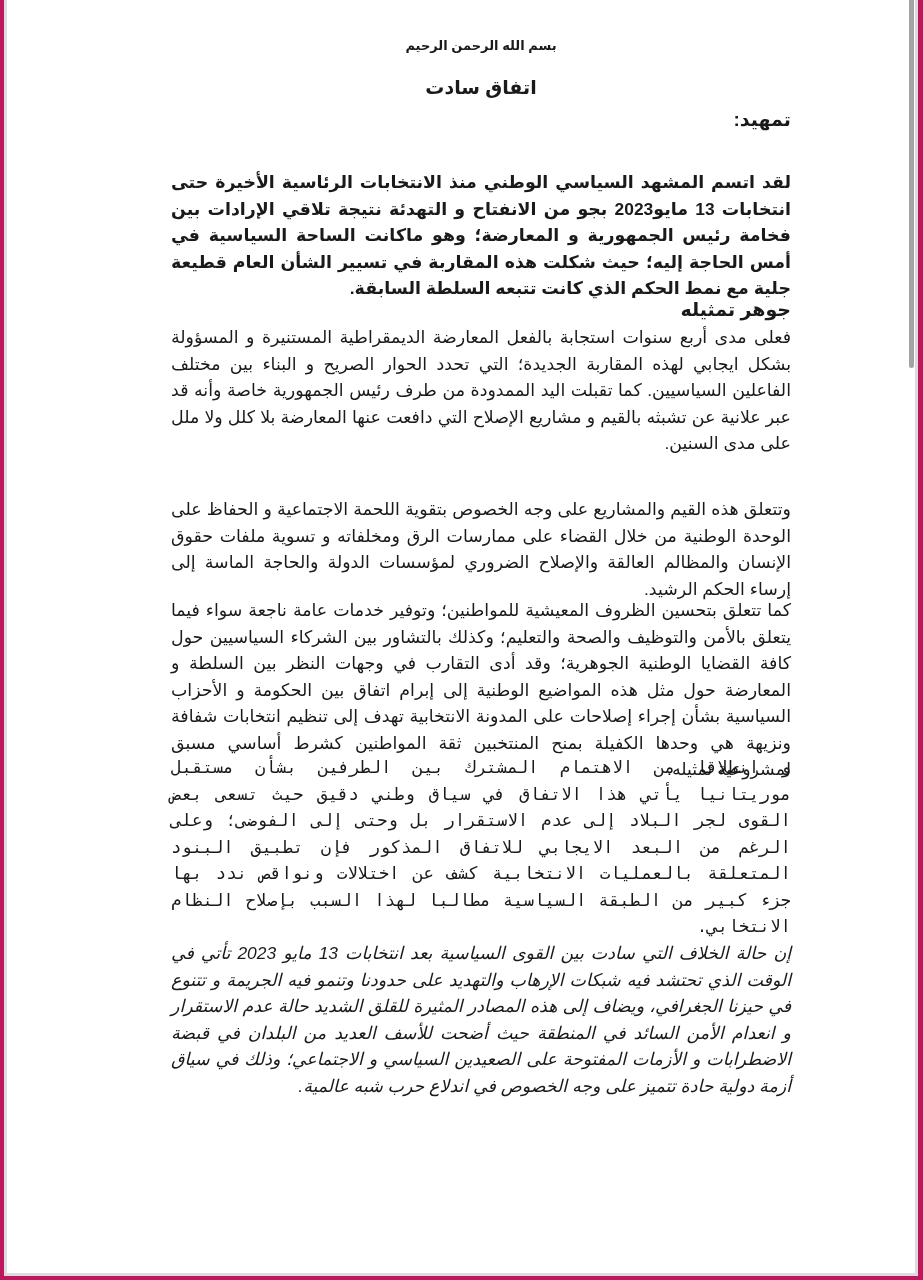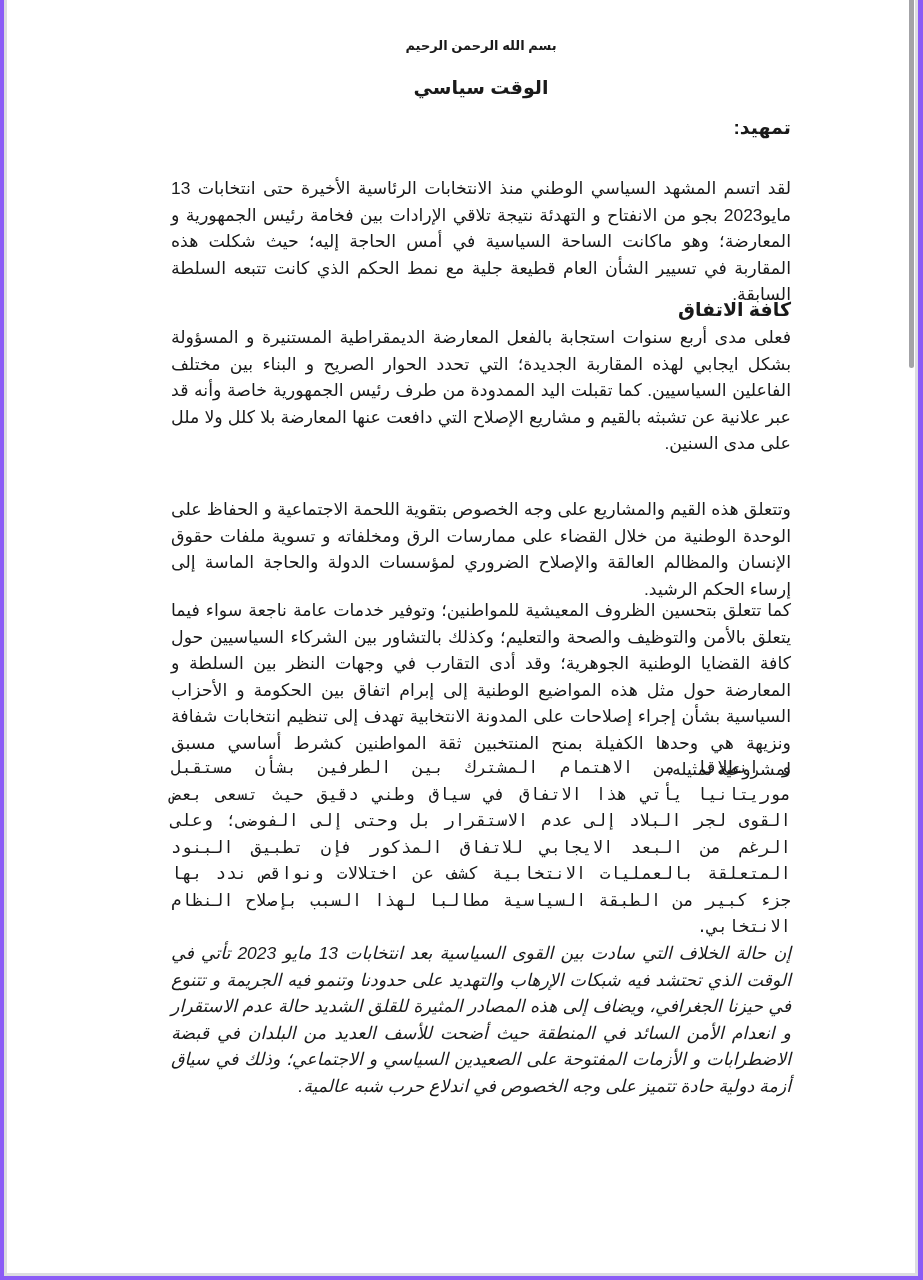--- a/index.html
+++ b/index.html
@@ -7,21 +7,21 @@
       padding: 0;
       width: 923px;
       height: 1280px;
       overflow: hidden;
       background: #e4e4e8;
     }
     .viewer {
       position: relative;
       width: 923px;
       height: 1280px;
-      background: #8b5cf6;
+      background: #be185d;
     }
     .page {
       position: absolute;
       left: 4px;
       top: 0;
       width: 914px;
       height: 1276px;
       background: #ffffff;
       border-left: 3px solid #dcdce0;
       border-right: 3px solid #dcdce0;
@@ -59,31 +59,31 @@
       font-weight: bold;
       font-size: 19px;
     }
     .heading {
       position: absolute;
       right: 0;
       font-weight: bold;
       font-size: 19px;
       white-space: nowrap;
     }
-    .h-intro { top: 116px; }
+    .h-intro { top: 108px; }
     .h-core  { top: 298px; }
     .para {
       position: absolute;
       left: 0;
       width: 620px;
       font-size: 17.4px;
       line-height: 26.5px;
       margin: 0;
     }
-    .p1 { top: 175px; }
+    .p1 { top: 169px; font-weight: bold; }
     .p2 { top: 324px; }
     .p3 { top: 496px; }
     .p4 { top: 597px; }
     .p5 { top: 756px; font-family: Liberation Mono, monospace; }
     .p6 { top: 940px; font-style: italic; }
     .scrollbar {
       position: absolute;
       right: 9px;
       top: 0;
       width: 5px;
@@ -92,26 +92,26 @@
       border-radius: 0 0 3px 3px;
     }
   </style>
 </head>
 <body>
 
 <div class="viewer">
   <div class="page">
     <div class="content">
       <div class="basmala">بسم الله الرحمن الرحيم</div>
-      <div class="doc-title">الوقت سياسي</div>
+      <div class="doc-title">اتفاق سادت</div>
 
       <div class="heading h-intro">تمهيد:</div>
       <p class="para p1">لقد اتسم المشهد السياسي الوطني منذ الانتخابات الرئاسية الأخيرة حتى انتخابات 13 مايو2023 بجو من الانفتاح و التهدئة نتيجة تلاقي الإرادات بين فخامة رئيس الجمهورية و المعارضة؛ وهو ماكانت الساحة السياسية في أمس الحاجة إليه؛ حيث شكلت هذه المقاربة في تسيير الشأن العام قطيعة جلية مع نمط الحكم الذي كانت تتبعه السلطة السابقة.</p>
 
-      <div class="heading h-core">كافة الاتفاق</div>
+      <div class="heading h-core">جوهر تمثيله</div>
       <p class="para p2">فعلى مدى أربع سنوات استجابة بالفعل المعارضة الديمقراطية المستنيرة و المسؤولة بشكل ايجابي لهذه المقاربة الجديدة؛ التي تحدد الحوار الصريح و البناء بين مختلف الفاعلين السياسيين. كما تقبلت اليد الممدودة من طرف رئيس الجمهورية خاصة وأنه قد عبر علانية عن تشبثه بالقيم و مشاريع الإصلاح التي دافعت عنها المعارضة بلا كلل ولا ملل على مدى السنين.</p>
       <p class="para p3">وتتعلق هذه القيم والمشاريع على وجه الخصوص بتقوية اللحمة الاجتماعية و الحفاظ على الوحدة الوطنية من خلال القضاء على ممارسات الرق ومخلفاته و تسوية ملفات حقوق الإنسان والمظالم العالقة والإصلاح الضروري لمؤسسات الدولة والحاجة الماسة إلى إرساء الحكم الرشيد.</p>
       <p class="para p4">كما تتعلق بتحسين الظروف المعيشية للمواطنين؛ وتوفير خدمات عامة ناجعة سواء فيما يتعلق بالأمن والتوظيف والصحة والتعليم؛ وكذلك بالتشاور بين الشركاء السياسيين حول كافة القضايا الوطنية الجوهرية؛ وقد أدى التقارب في وجهات النظر بين السلطة و المعارضة حول مثل هذه المواضيع الوطنية إلى إبرام اتفاق بين الحكومة و الأحزاب السياسية بشأن إجراء إصلاحات على المدونة الانتخابية تهدف إلى تنظيم انتخابات شفافة ونزيهة هي وحدها الكفيلة بمنح المنتخبين ثقة المواطنين كشرط أساسي مسبق لمشروعية تمثيله.</p>
       <p class="para p5">و انطلاقا من الاهتمام المشترك بين الطرفين بشأن مستقبل موريتانيا يأتي هذا الاتفاق في سياق وطني دقيق حيث تسعى بعض القوى لجر البلاد إلى عدم الاستقرار بل وحتى إلى الفوضى؛ وعلى الرغم من البعد الايجابي للاتفاق المذكور  فإن تطبيق البنود المتعلقة بالعمليات الانتخابية كشف عن اختلالات ونواقص ندد بها جزء كبير من الطبقة السياسية مطالبا لهذا السبب بإصلاح النظام الانتخابي.</p>
       <p class="para p6">إن حالة الخلاف التي سادت بين القوى السياسية بعد انتخابات 13 مايو 2023 تأتي في الوقت الذي تحتشد فيه شبكات الإرهاب والتهديد على حدودنا وتنمو فيه الجريمة  و تتنوع في حيزنا الجغرافي، ويضاف  إلى هذه المصادر المثيرة للقلق الشديد حالة عدم الاستقرار و انعدام الأمن السائد في المنطقة حيث أضحت للأسف العديد من البلدان في قبضة الاضطرابات و الأزمات المفتوحة على الصعيدين السياسي و الاجتماعي؛ وذلك في سياق أزمة دولية حادة تتميز على وجه الخصوص في اندلاع حرب شبه عالمية.</p>
     </div>
   </div>
   <div class="scrollbar"></div>
 </div>
 

